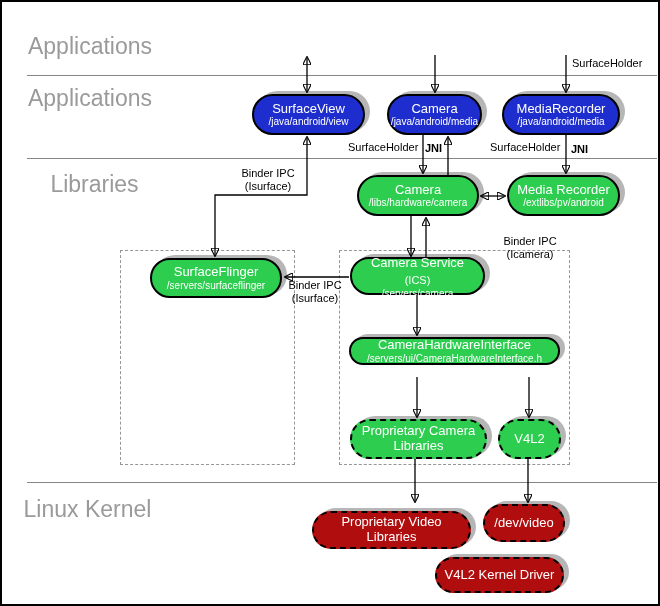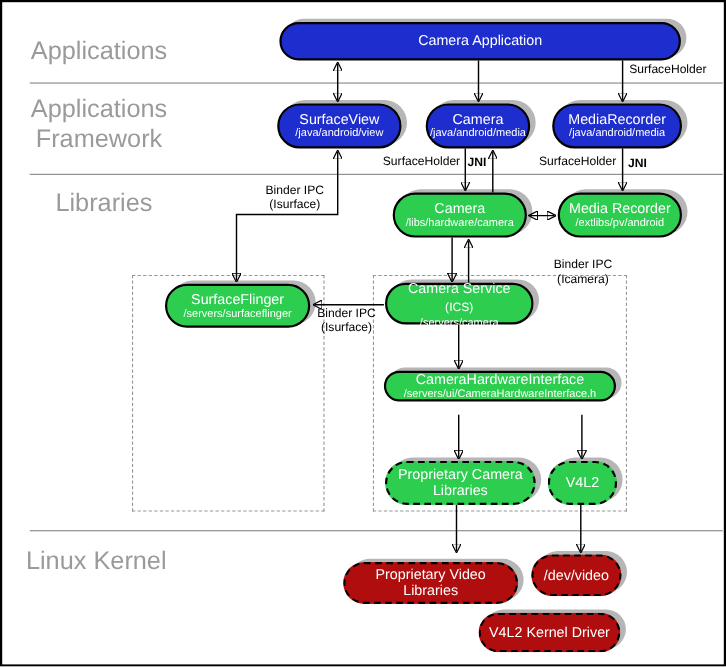--- a/index.html
+++ b/index.html
@@ -37,35 +37,31 @@
 
   <div class="divider" style="top:73px"></div>
   <div class="divider" style="top:156px"></div>
   <div class="divider" style="top:480px"></div>
 
   <div class="layer-label" style="left:8px;top:30px;width:160px">
     <div>Applications</div>
   </div>
   <div class="layer-label" style="left:8px;top:82px;width:160px">
     <div>Applications</div>
-    <div>Framework</div>
   </div>
   <div class="layer-label" style="left:5px;top:168px;width:175px">
     <div>Libraries</div>
   </div>
   <div class="layer-label" style="left:8px;top:493px;width:155px">
     <div>Linux Kernel</div>
   </div>
 
   <div class="dashed-container" style="left:118px;top:248px;width:175px;height:215px"></div>
   <div class="dashed-container" style="left:337px;top:248px;width:231px;height:215px"></div>
 
-  <div class="node blue" style="left:252px;top:18px;width:365px;height:35px">
-    <span class="t">Camera Application</span>
-  </div>
 
   <div class="node blue" style="left:250px;top:92px;width:113px;height:41px">
     <span class="t">SurfaceView</span>
     <span class="s">/java/android/view</span>
   </div>
   <div class="node blue" style="left:385px;top:92px;width:95px;height:41px">
     <span class="t">Camera</span>
     <span class="s">/java/android/media</span>
   </div>
   <div class="node blue" style="left:500px;top:92px;width:118px;height:41px">

